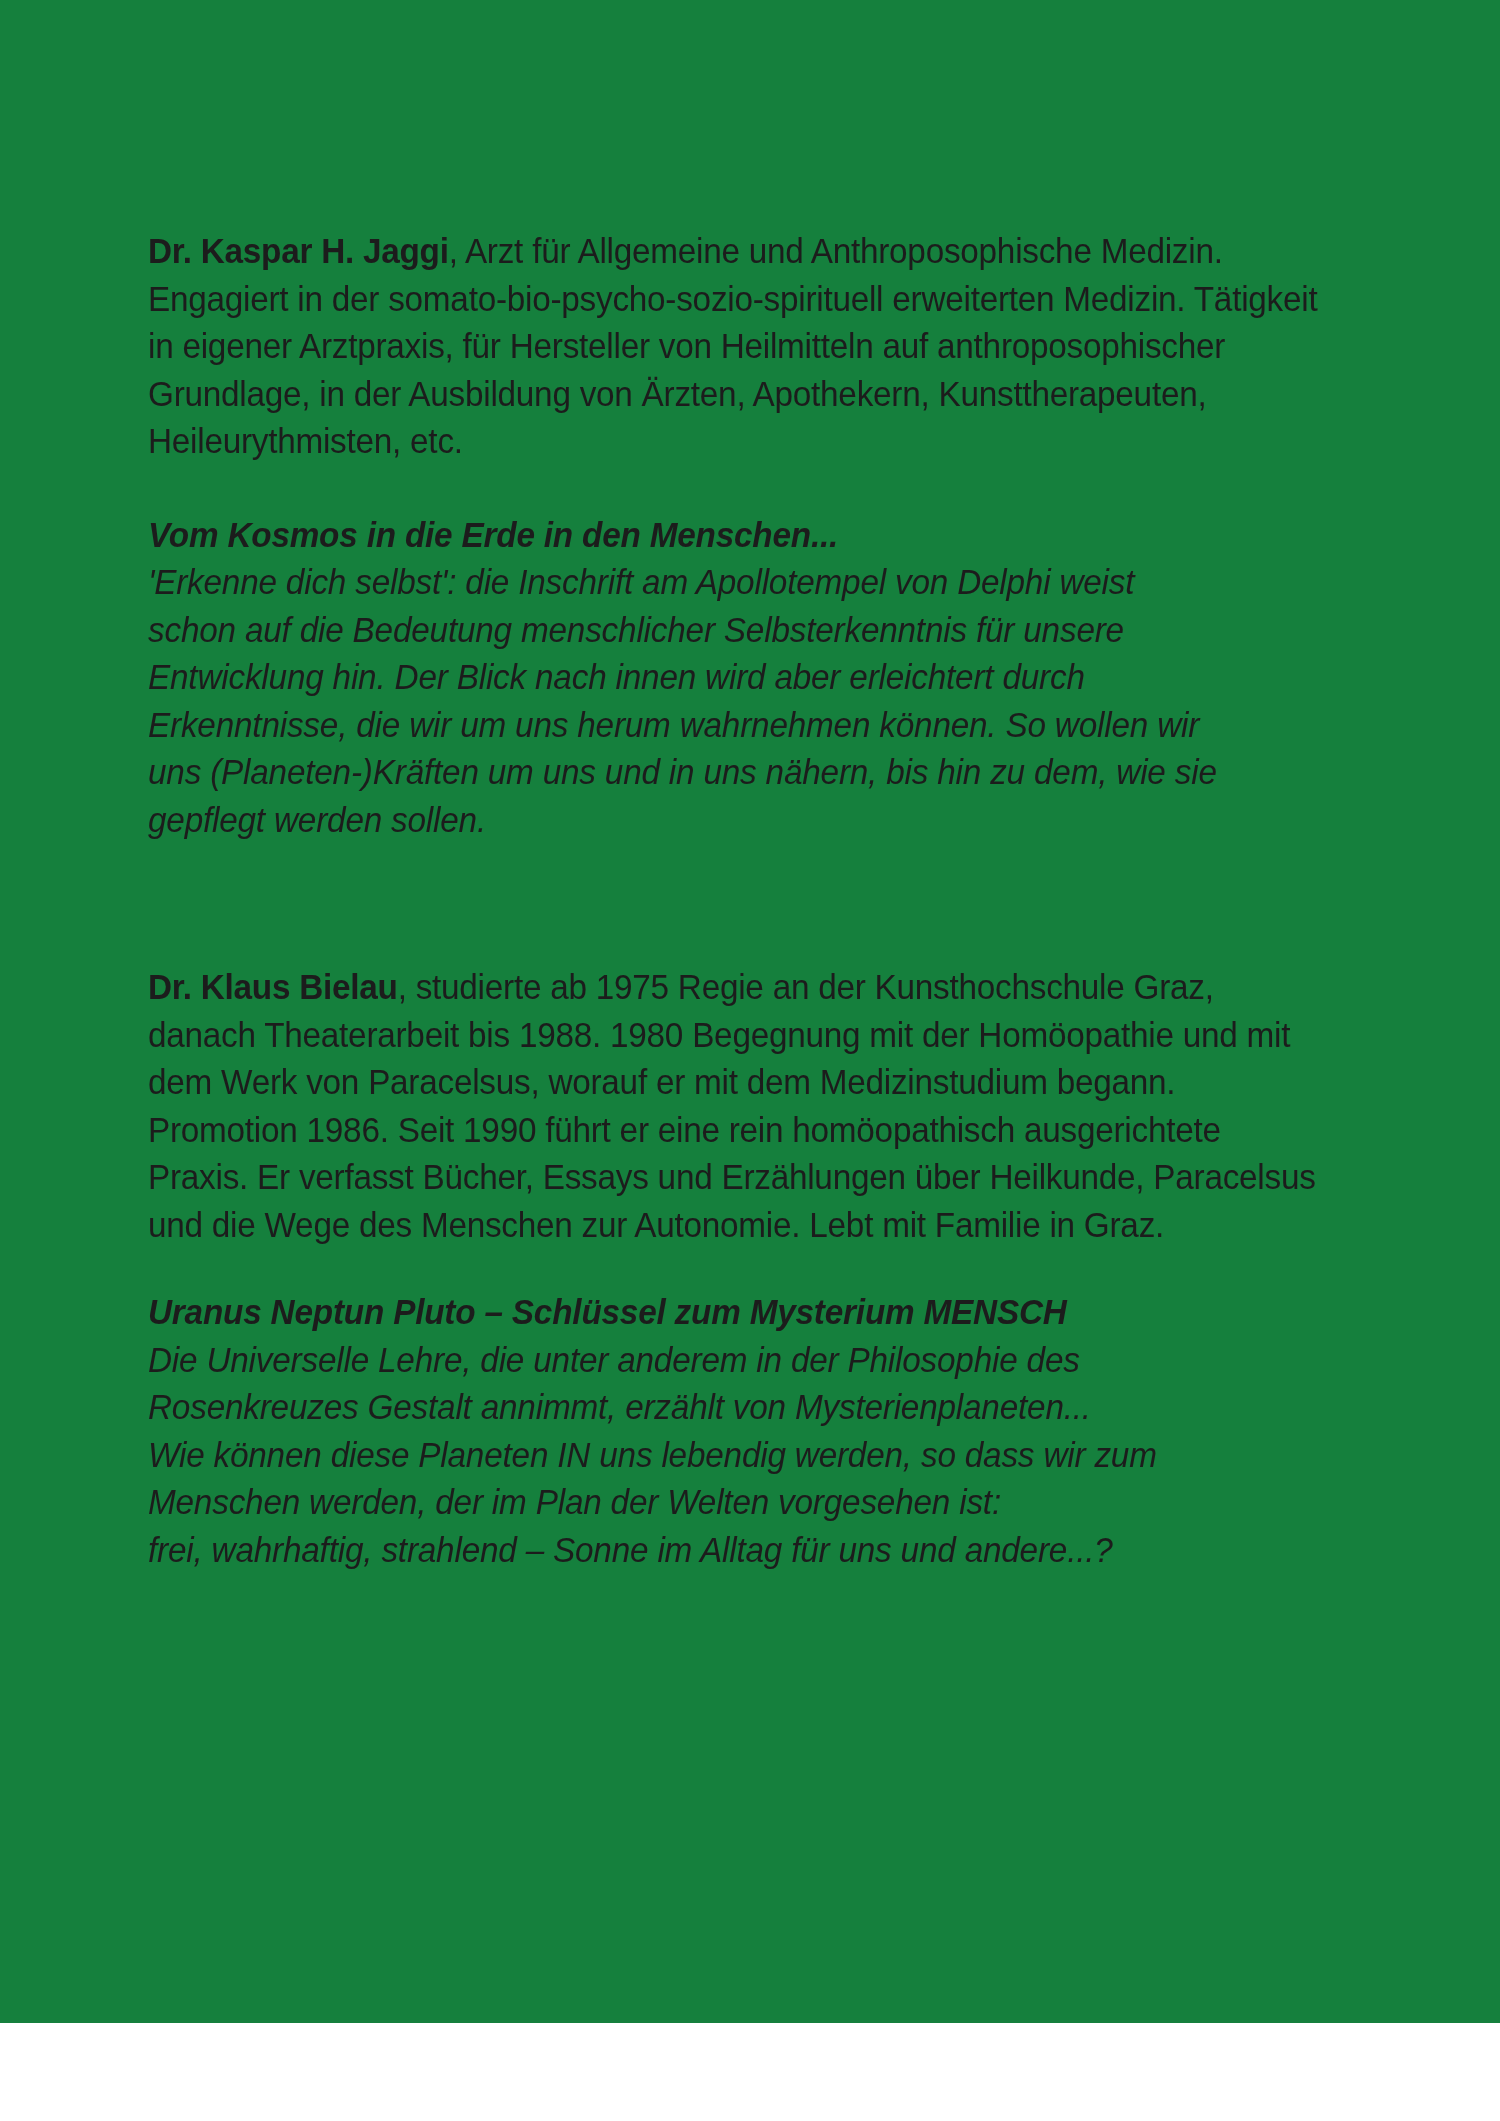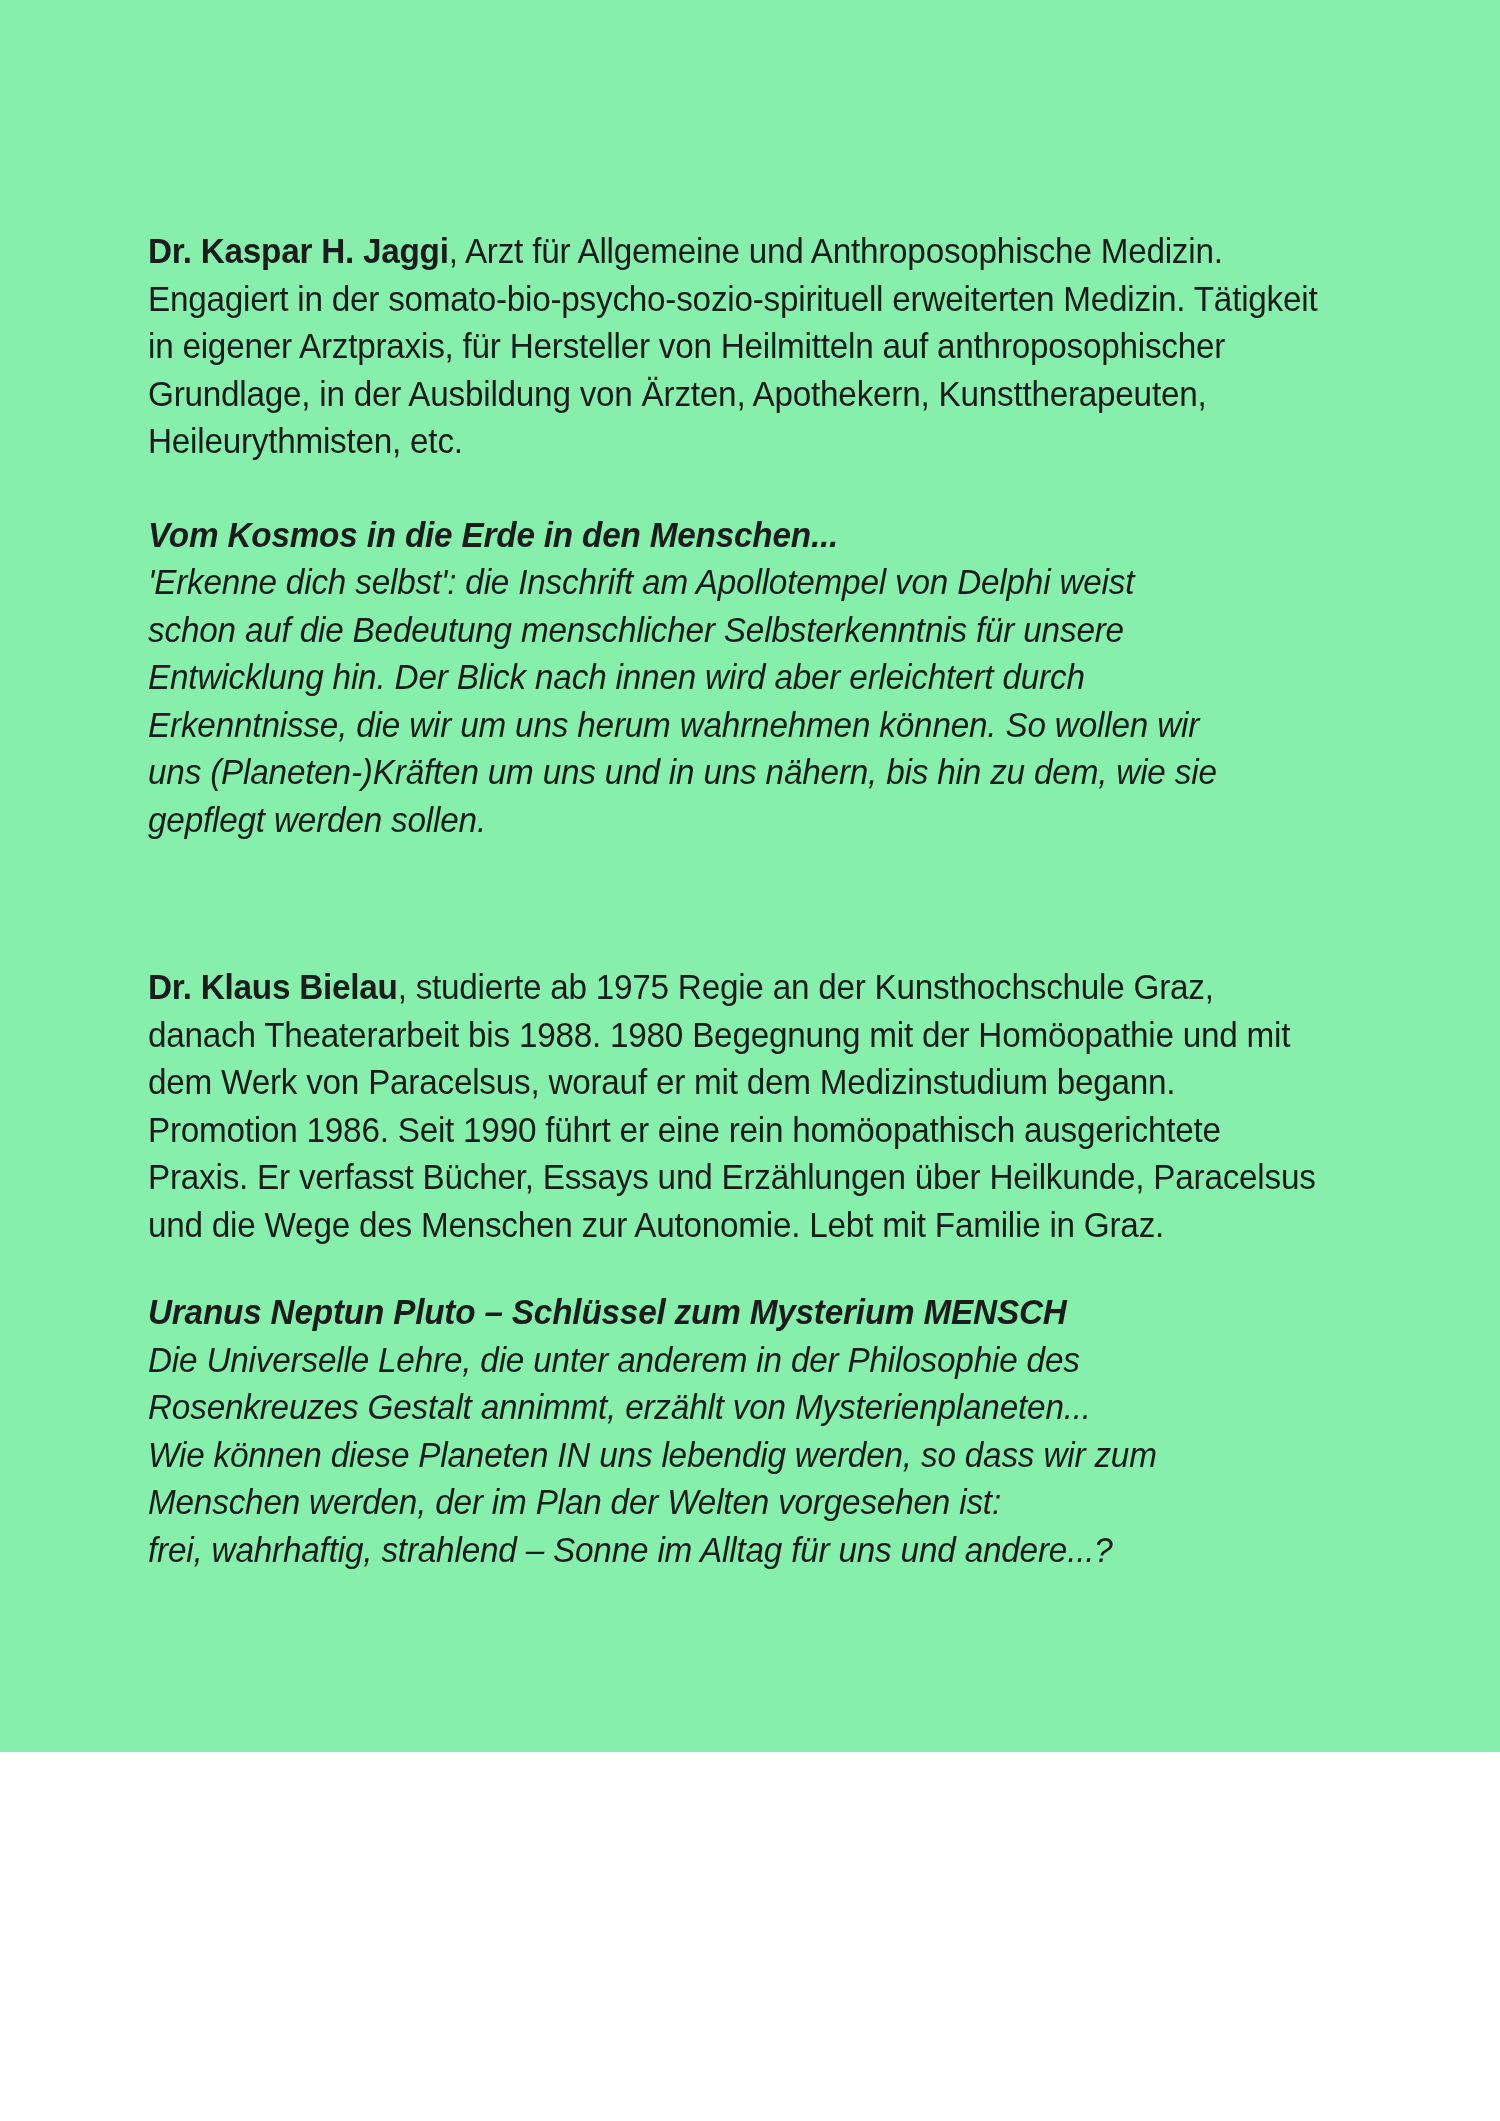--- a/index.html
+++ b/index.html
@@ -7,22 +7,22 @@
     padding: 0;
     background: #ffffff;
   }
   body {
     font-family: "Liberation Sans", "DejaVu Sans", sans-serif;
     color: #1a1a1a;
   }
   .page {
     position: relative;
     width: 1500px;
-    height: 1752px;
-    background: #86efac;
+    height: 2023px;
+    background: #15803d;
     overflow: hidden;
     box-sizing: border-box;
   }
 
   
   .content {
     position: absolute;
     left: 148px;
     top: 228px;
     width: 1220px;

